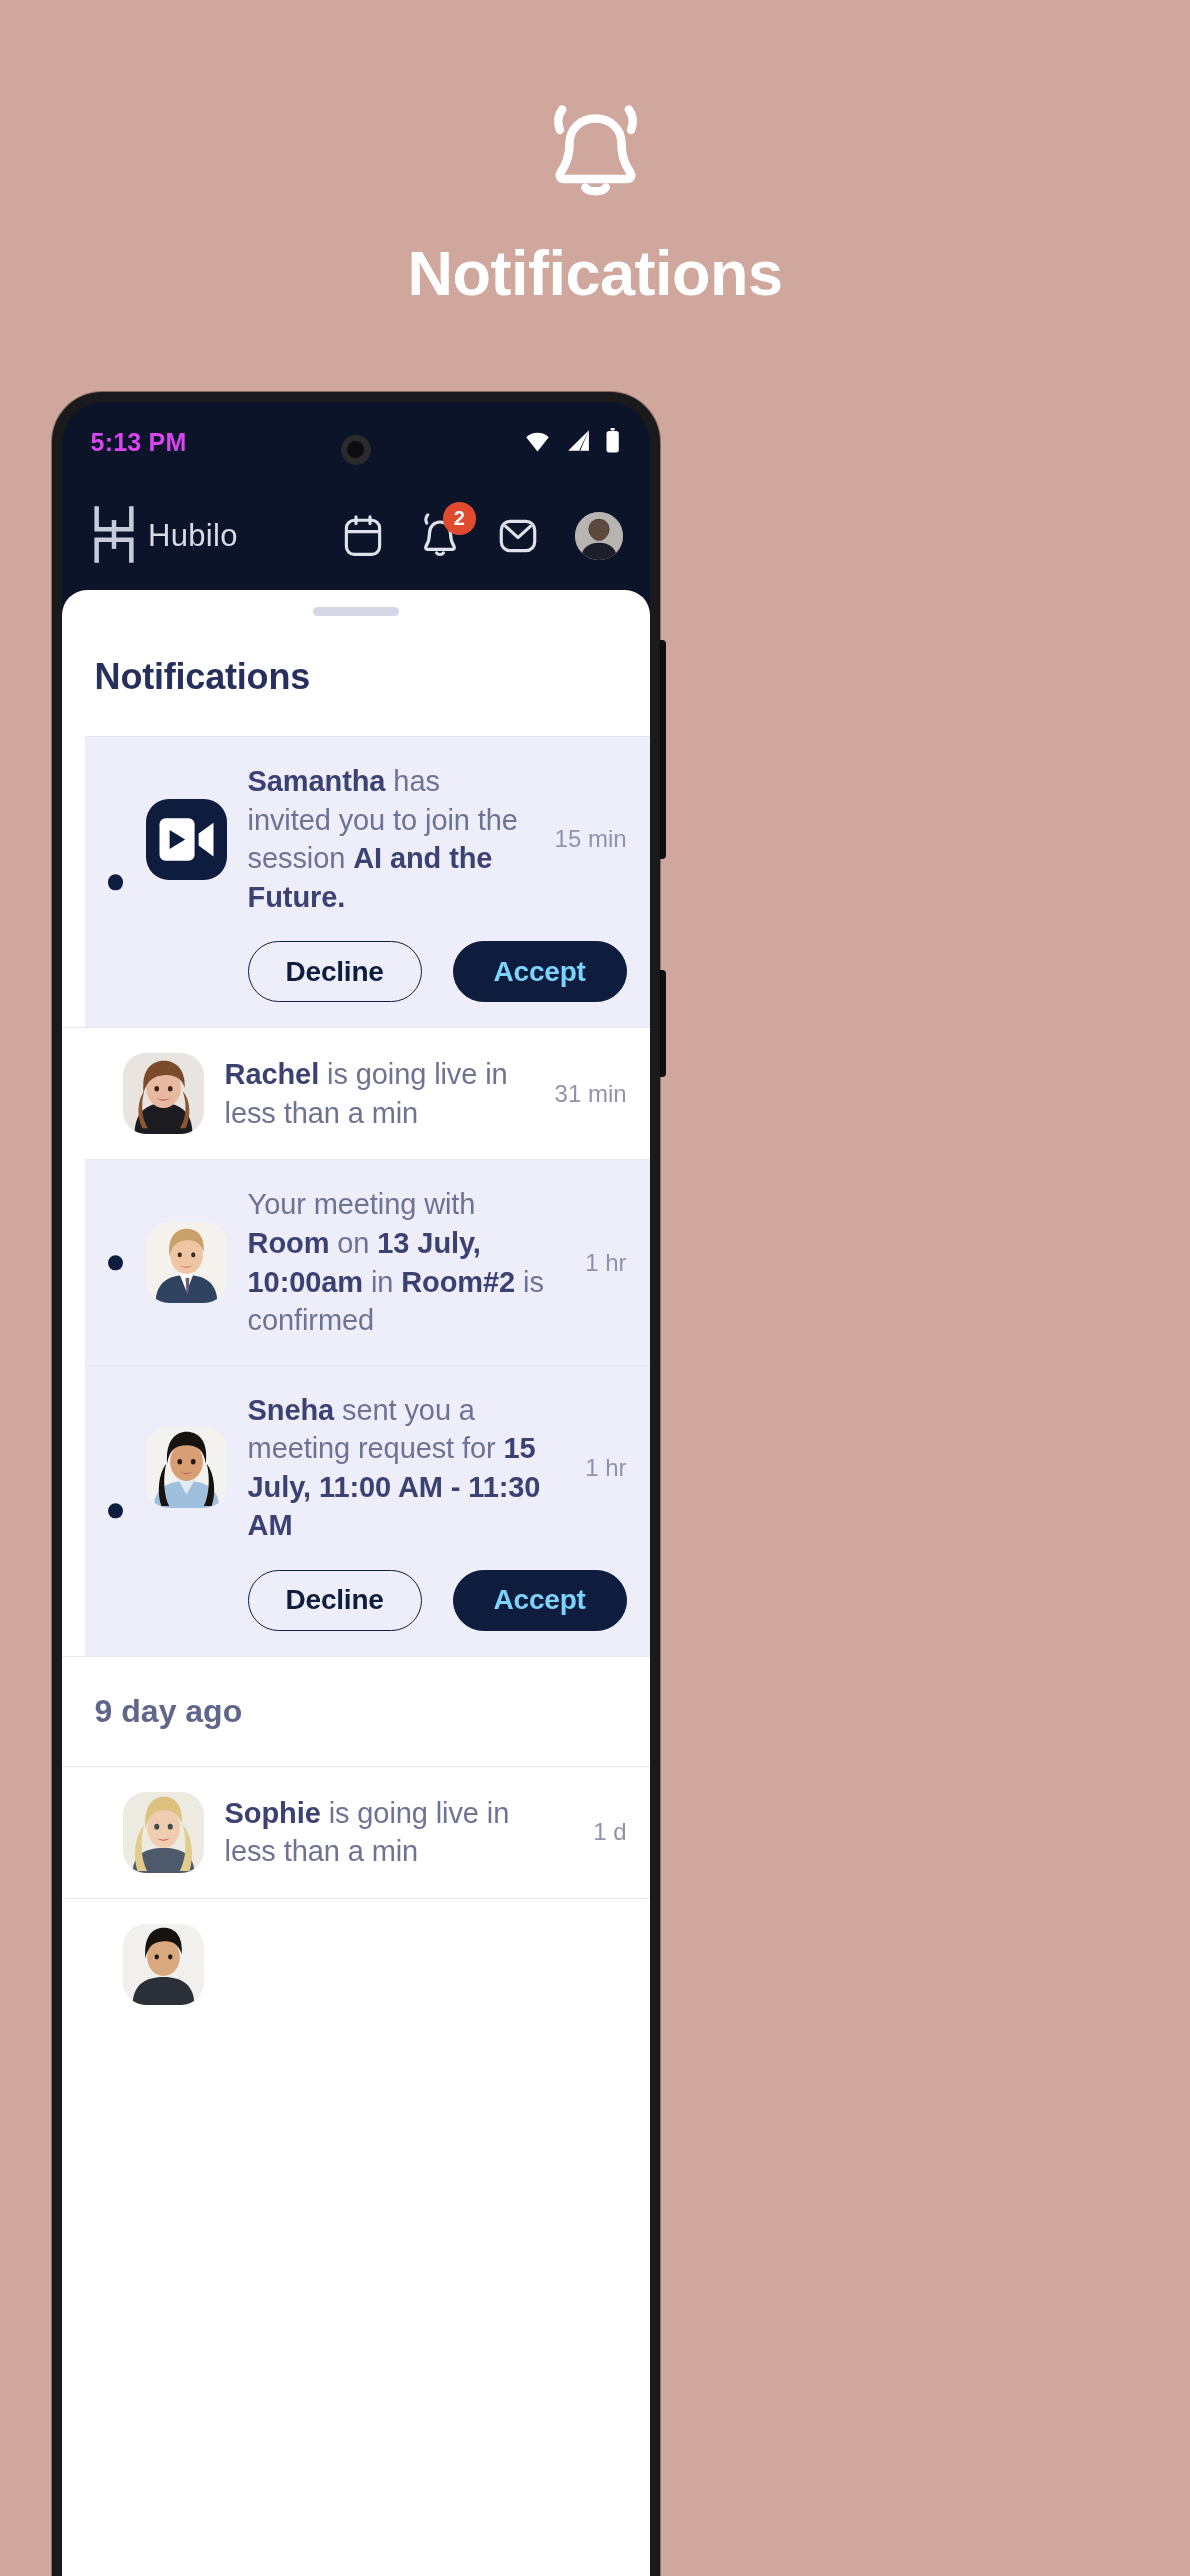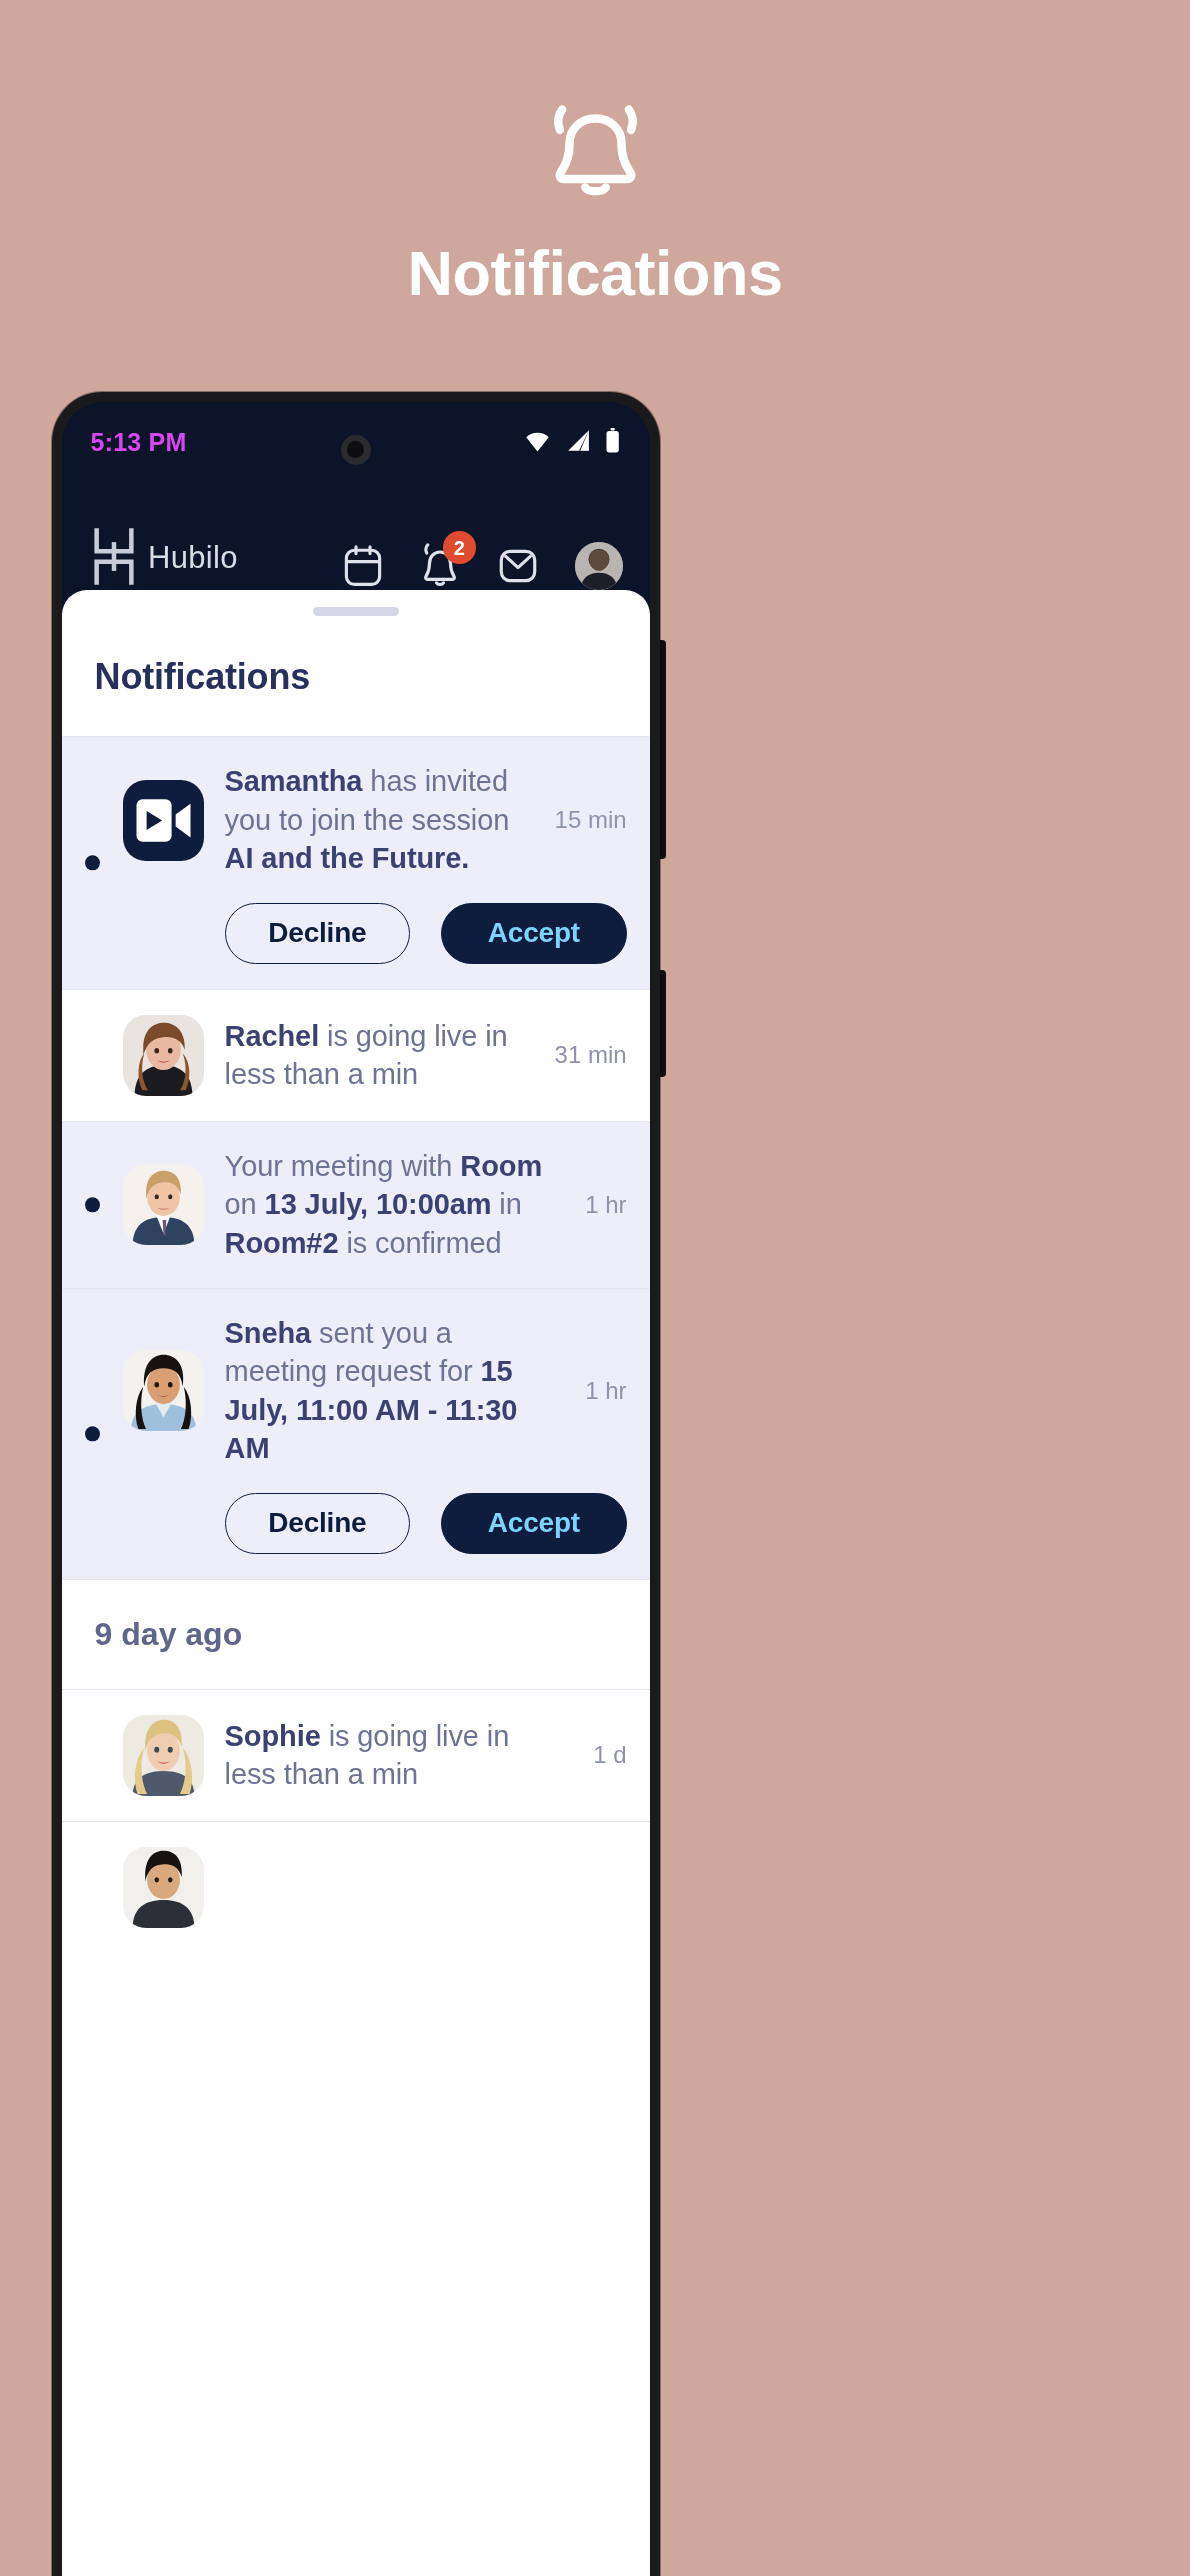--- a/index.html
+++ b/index.html
@@ -116,21 +116,21 @@
     display: flex;
     align-items: center;
     gap: 13.4px;
   }
 
   
   .app-header {
     height: 107px;
     background: #0b1429;
     display: flex;
-    align-items: flex-end;
+    align-items: center;
     padding: 0 27px 0 29px;
   }
   .brand {
     display: flex;
     align-items: center;
     gap: 11.5px;
   }
   .brand-name {
     color: #d9dce5;
     font-size: 31px;
@@ -192,21 +192,21 @@
   }
 
   .list { margin-top: 38px; }
 
   .n-item {
     position: relative;
     border-top: 1px solid #e5e6f1;
     padding: 25px 23px 25px 61px;
     background: #ffffff;
   }
-  .n-item.unread { background: #eeeefb; }
+  .n-item.unread { background: #eeeefb; margin-left: 23px; }
 
   .dot {
     position: absolute;
     left: 23px;
     top: 50%;
     transform: translateY(-50%);
     width: 15.3px; height: 15.3px;
     border-radius: 50%;
     background: #0e1c3d;
   }

